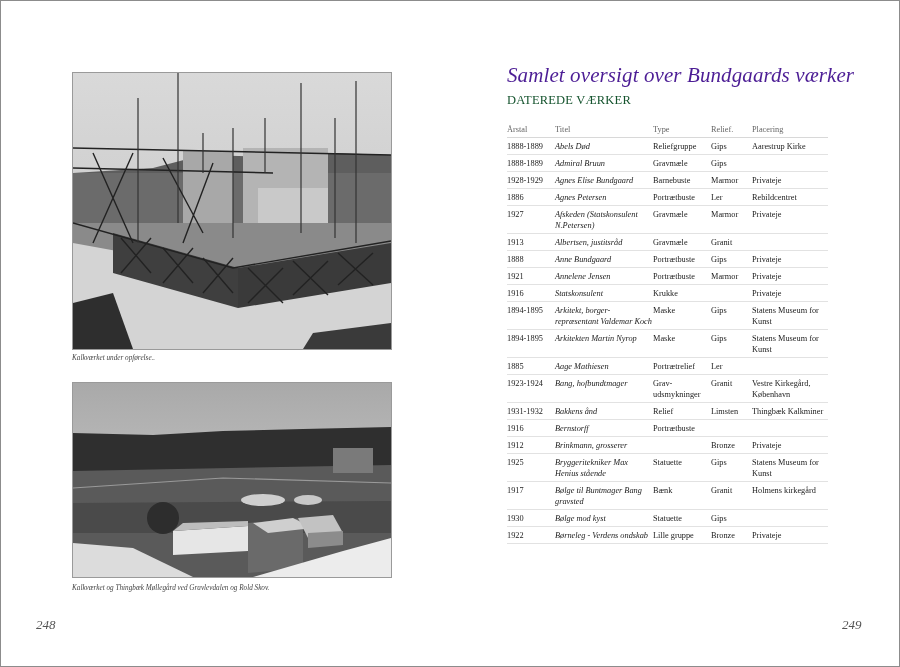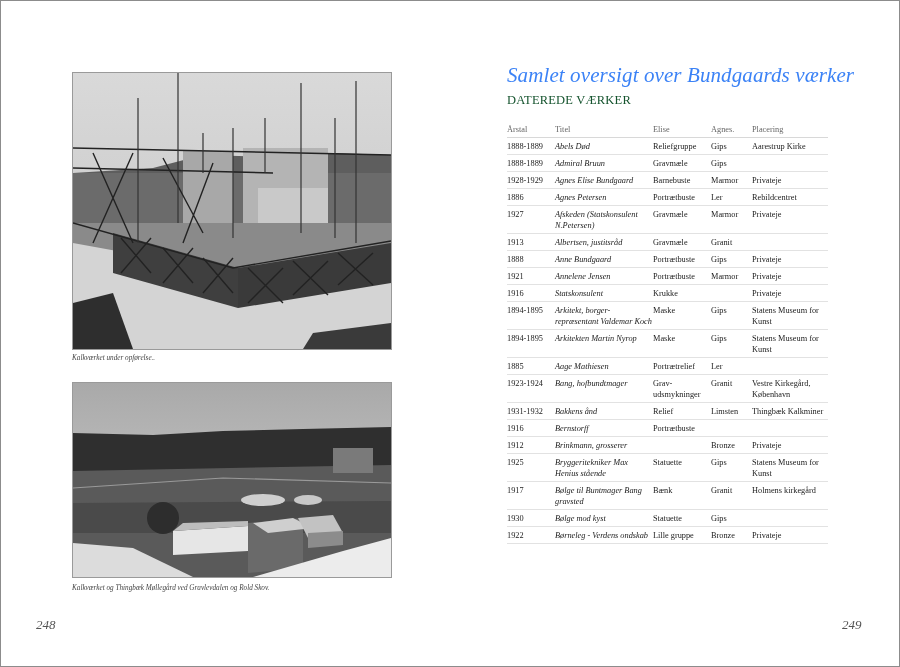--- a/index.html
+++ b/index.html
@@ -12,21 +12,21 @@
   #photo1 { left: 72px; top: 72px; width: 318px; height: 276px; }
   #photo2 { left: 72px; top: 382px; width: 318px; height: 194px; }
   .caption { position: absolute; left: 72px; font-style: italic; font-size: 7.2px; color: #444; white-space: nowrap; }
   #cap1 { top: 354px; }
   #cap2 { top: 584px; }
   .pagenum { position: absolute; top: 617px; font-style: italic; font-size: 13px; color: #555; }
   #pn-left { left: 36px; }
   #pn-right { left: 842px; }
 
   
-  .heading { position: absolute; left: 507px; top: 63px; font-style: italic; font-size: 21px; color: #3b82f6; white-space: nowrap; letter-spacing: 0.1px; }
+  .heading { position: absolute; left: 507px; top: 63px; font-style: italic; font-size: 21px; color: #4c1d95; white-space: nowrap; letter-spacing: 0.1px; }
   .subheading { position: absolute; left: 507px; top: 93px; font-size: 12.5px; color: #14532d; letter-spacing: 0.2px; white-space: nowrap; }
 
   table.works { position: absolute; left: 507px; top: 122px; width: 321px; border-collapse: collapse; font-size: 8.3px; line-height: 11px; }
   table.works th { text-align: left; font-weight: normal; color: #666; font-size: 8.3px; padding: 2px 0 2px 0; border-bottom: 1px solid #d8d8d8; }
   table.works td { vertical-align: top; padding: 3px 0 2px 0; border-bottom: 1.5px solid #e2e2e2; color: #222; }
   .c-year { width: 48px; }
   .c-title { width: 98px; font-style: italic; }
   .c-type { width: 58px; }
   .c-mat { width: 41px; }
   .c-place { width: 76px; }
@@ -111,22 +111,22 @@
 <div class="pagenum" id="pn-left">248</div>
 
 <div class="heading">Samlet oversigt over Bundgaards værker</div>
 <div class="subheading">DATEREDE VÆRKER</div>
 
 <table class="works">
   <thead>
     <tr>
       <th class="c-year">Årstal</th>
       <th class="c-title" style="font-style:normal">Titel</th>
-      <th class="c-type">Elise</th>
-      <th class="c-mat">Agnes.</th>
+      <th class="c-type">Type</th>
+      <th class="c-mat">Relief.</th>
       <th class="c-place">Placering</th>
     </tr>
   </thead>
   <tbody id="works-body">
       <tr>
         <td class="c-year">1888-1889</td>
         <td class="c-title">Abels Død</td>
         <td class="c-type">Reliefgruppe</td>
         <td class="c-mat">Gips</td>
         <td class="c-place">Aarestrup Kirke</td>

